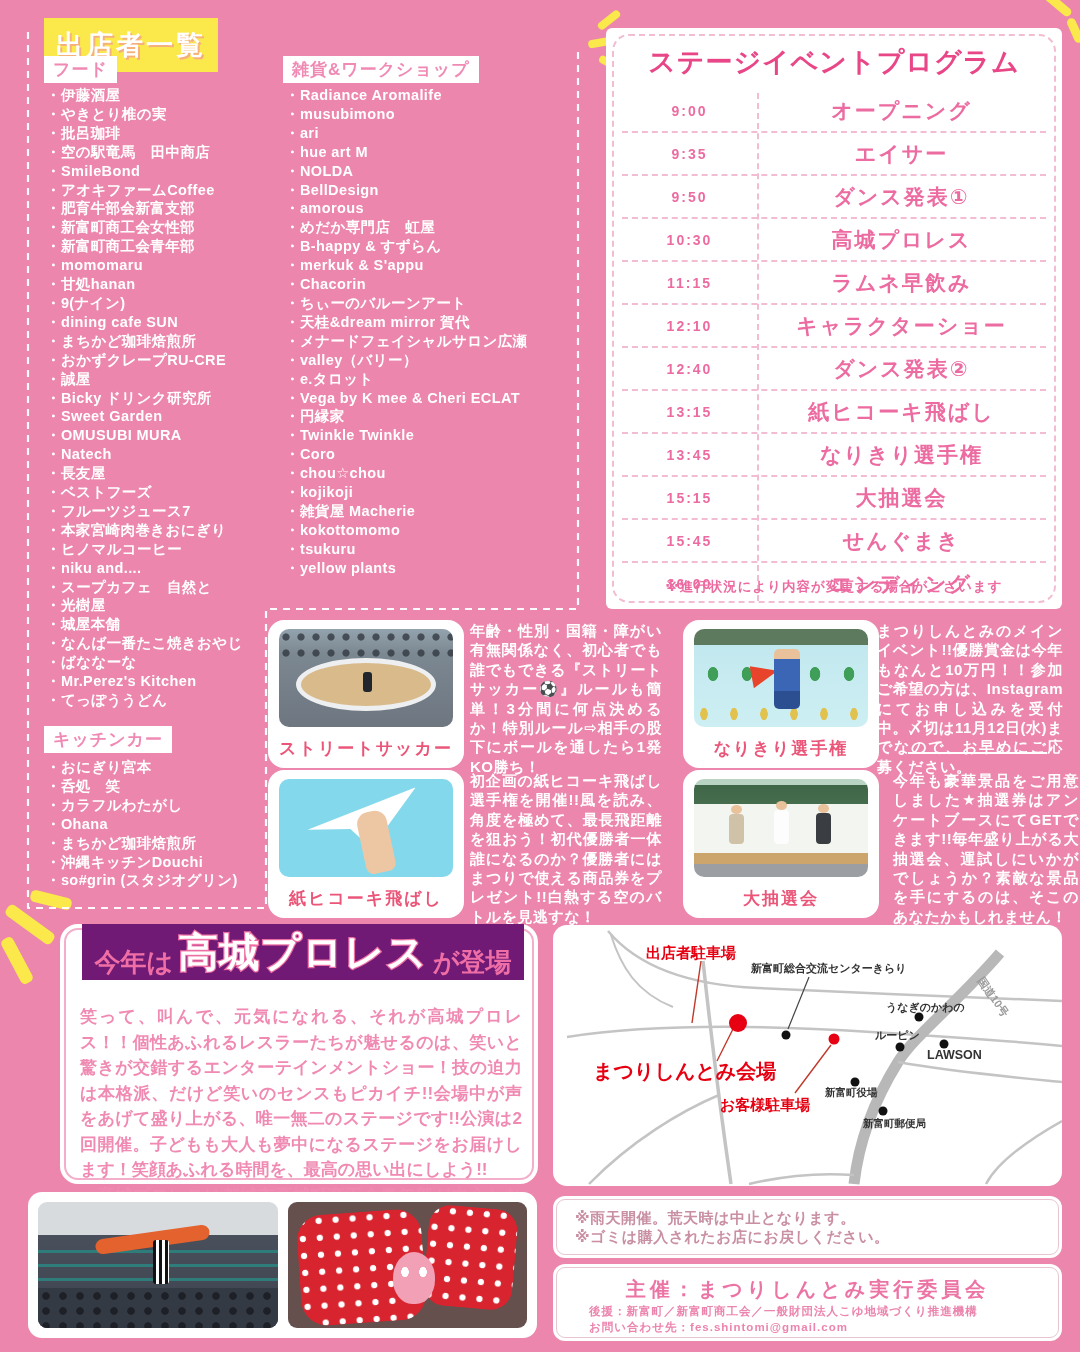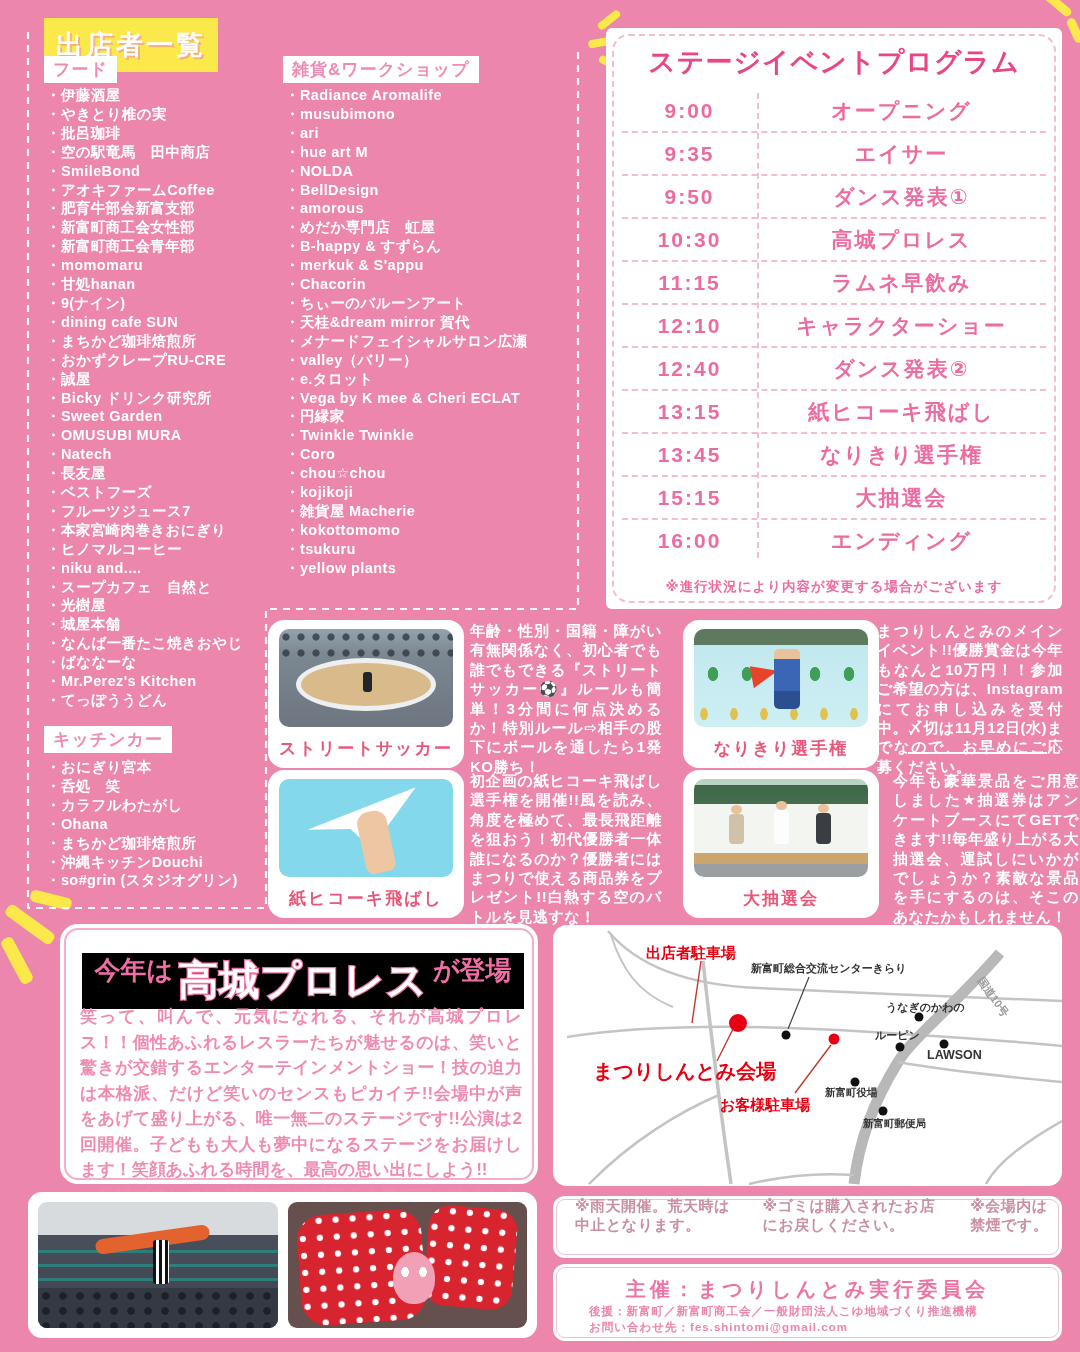--- a/index.html
+++ b/index.html
@@ -29,21 +29,21 @@
 
   
   .program{position:absolute;left:606px;top:28px;width:456px;height:581px;background:#fff;border-radius:6px;}
   .program-inner{position:absolute;inset:6px;border:2px dashed #f2bcd3;border-radius:17px;}
   .program-title{position:absolute;left:0;right:0;top:16px;text-align:center;color:#e84687;
     font-size:27px;font-weight:800;letter-spacing:1px;}
   .program-rows{position:absolute;left:16px;right:16px;top:62px;}
   .program-rows::before{content:'';position:absolute;left:135px;top:3px;bottom:3px;border-left:2px dashed #f2bcd3;}
   .p-row{display:flex;height:41px;align-items:center;}
   .p-row + .p-row{border-top:2px dashed #f2bcd3;}
-  .p-time{width:135px;text-align:center;color:#ec6ba1;font-size:21px;font-weight:800;letter-spacing:2px;}
+  .p-time{width:135px;text-align:center;color:#ec6ba1;font-size:14px;font-weight:800;letter-spacing:2px;}
   .p-event{flex:1;text-align:center;color:#ec6ba1;font-size:21px;font-weight:800;letter-spacing:2px;}
   .program-note{position:absolute;left:0;right:0;bottom:13px;text-align:center;color:#ec6ba1;
     font-size:13.5px;font-weight:700;letter-spacing:1px;}
 
   
   .ecard{position:absolute;width:196px;height:148px;background:#fff;border-radius:16px;}
   .ecard .ph{position:absolute;left:11px;right:11px;top:9px;height:98px;border-radius:10px;overflow:hidden;}
   .ecard .cap{position:absolute;left:0;right:0;bottom:8px;text-align:center;color:#ea5578;
     font-size:17px;font-weight:800;letter-spacing:2px;}
   .blurb{position:absolute;color:#fff;font-size:15px;line-height:19.4px;font-weight:600;
@@ -77,38 +77,38 @@
   .wp-ring .crowd{left:0;right:0;bottom:0;height:32%;background-color:#343a44;background-image:radial-gradient(circle at 8px 8px,#1d2127 0 3.4px,transparent 4.2px);background-size:17px 15px;}
   .wp-polka{background:#66504e;}
   .wp-polka .blobL{left:5%;top:8%;width:52%;height:88%;background-color:#d7242f;background-image:radial-gradient(circle at 6px 6px,#fff 0 2.8px,transparent 3.6px);background-size:17px 17px;border-radius:26px;transform:rotate(-4deg);}
   .wp-polka .blobR{left:58%;top:4%;width:37%;height:80%;background-color:#d7242f;background-image:radial-gradient(circle at 6px 6px,#fff 0 2.8px,transparent 3.6px);background-size:17px 17px;border-radius:22px;transform:rotate(5deg);}
   .wp-polka .mask{left:44%;top:40%;width:42px;height:52px;background:#f2a0b5;border-radius:50% 50% 46% 46%;
     background-image:radial-gradient(ellipse 6px 8px at 12px 20px,#fff 60%,transparent 66%),radial-gradient(ellipse 6px 8px at 30px 20px,#fff 60%,transparent 66%);}
 
   
   .wrestle{position:absolute;left:60px;top:924px;width:478px;height:260px;background:#fff;border-radius:18px;}
   .wrestle::before{content:'';position:absolute;inset:4px;border:2px solid #f3aecb;border-radius:14px;}
-  .w-head{position:absolute;left:22px;right:14px;top:29px;height:56px;background:#000000;
-    display:flex;align-items:flex-start;justify-content:center;gap:5px;}
+  .w-head{position:absolute;left:22px;right:14px;top:0;height:56px;background:#701a75;
+    display:flex;align-items:flex-end;justify-content:center;gap:5px;}
   .w-pre,.w-suf{color:#ef6ea6;font-size:26px;font-weight:800;}
   .w-main{color:#fff;font-size:40px;font-weight:900;letter-spacing:1px;
     -webkit-text-stroke:2.5px #ee6fa4;paint-order:stroke fill;}
   .w-body{position:absolute;left:20px;right:16px;top:80px;color:#f08ab2;font-size:17px;
     line-height:25.5px;font-weight:600;text-align:justify;word-break:break-all;}
   .wphotos{position:absolute;left:28px;top:1192px;width:509px;height:146px;background:#fff;
     border-radius:14px;display:flex;gap:10px;padding:10px;box-sizing:border-box;}
 
   
   .card{position:absolute;background:#fff;border-radius:12px;}
   .card.thin::before{content:'';position:absolute;inset:3px;border:1.5px solid #e7c6d2;border-radius:9px;}
   .map-card{left:553px;top:925px;width:509px;height:261px;border-radius:14px;overflow:hidden;}
   .notes-card{left:553px;top:1196px;width:509px;height:62px;}
   .notes-card .nline{position:relative;color:#c98fa2;font-size:15px;font-weight:600;line-height:19px;
     padding-left:22px;letter-spacing:.5px;}
-  .notes-wrap{position:absolute;inset:0;display:flex;flex-direction:row;justify-content:center;}
+  .notes-wrap{position:absolute;inset:0;display:flex;flex-direction:column;justify-content:center;}
   .org-card{left:553px;top:1264px;width:509px;height:77px;}
   .org-host{position:absolute;left:0;right:0;top:12px;text-align:center;color:#ec74a5;
     font-size:20px;font-weight:800;letter-spacing:4px;}
   .org-sub{position:absolute;left:36px;color:#ec85ae;font-size:11.5px;font-weight:600;letter-spacing:1px;}
 </style>
 </head>
 <body>
 
 <div class="page">
 
@@ -243,20 +243,24 @@
       </div>
         <div class="p-row">
         <div class="p-time">13:45</div>
         <div class="p-event">なりきり選手権</div>
       </div>
         <div class="p-row">
         <div class="p-time">15:15</div>
         <div class="p-event">大抽選会</div>
       </div>
         <div class="p-row">
+        <div class="p-time">15:45</div>
+        <div class="p-event">せんぐまき</div>
+      </div>
+        <div class="p-row">
         <div class="p-time">16:00</div>
         <div class="p-event">エンディング</div>
       </div>
       </div>
     <div class="program-note">※進行状況により内容が変更する場合がございます</div>
   </div>
 
   <div class="ecard" style="left:268px;top:620px;">
     <div class="ph ph-soccer">
       <span class="crowd"></span>
@@ -361,21 +365,20 @@
       <text x="272" y="171" font-size="10.5" font-weight="bold" fill="#333">新富町役場</text>
       <text x="310" y="202" font-size="10.5" font-weight="bold" fill="#333">新富町郵便局</text>
       <text x="437" y="74" font-size="11" font-weight="bold" fill="#9a9a9a" text-anchor="middle" transform="rotate(55 437 74)">国道10号</text>
     </svg>
   </div>
 
   <div class="card thin notes-card">
     <div class="notes-wrap">
         <div class="nline">※雨天開催。荒天時は中止となります。</div>
         <div class="nline">※ゴミは購入されたお店にお戻しください。</div>
-        <div class="nline">※会場内は禁煙です。</div>
       </div>
   </div>
 
   <div class="card thin org-card">
     <div class="org-host">主催：まつりしんとみ実行委員会</div>
     <div class="org-sub" style="top:40px;">後援：新富町／新富町商工会／一般財団法人こゆ地域づくり推進機構</div>
     <div class="org-sub" style="top:56px;">お問い合わせ先：fes.shintomi@gmail.com</div>
   </div>
 
 </div>

